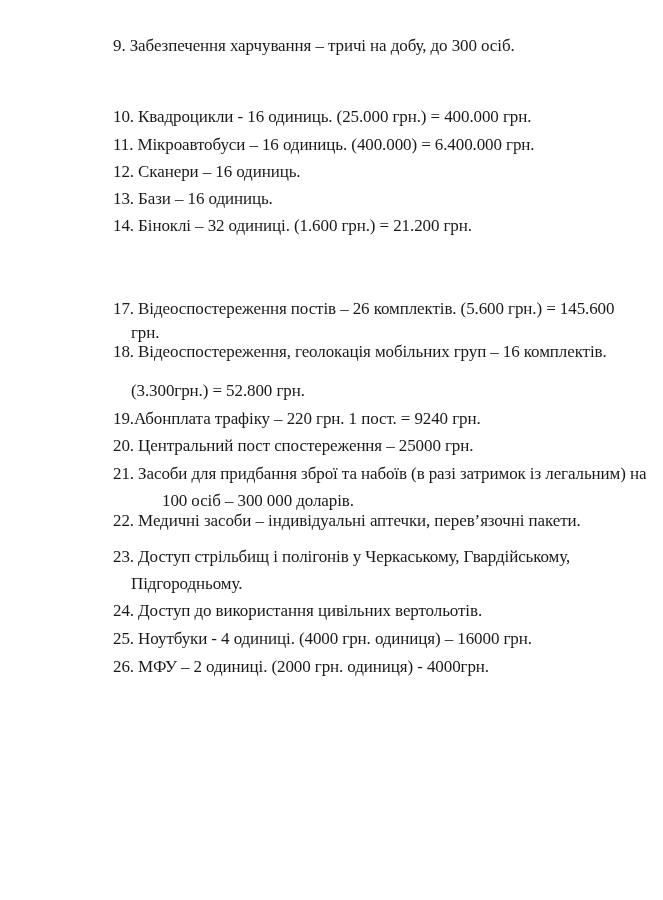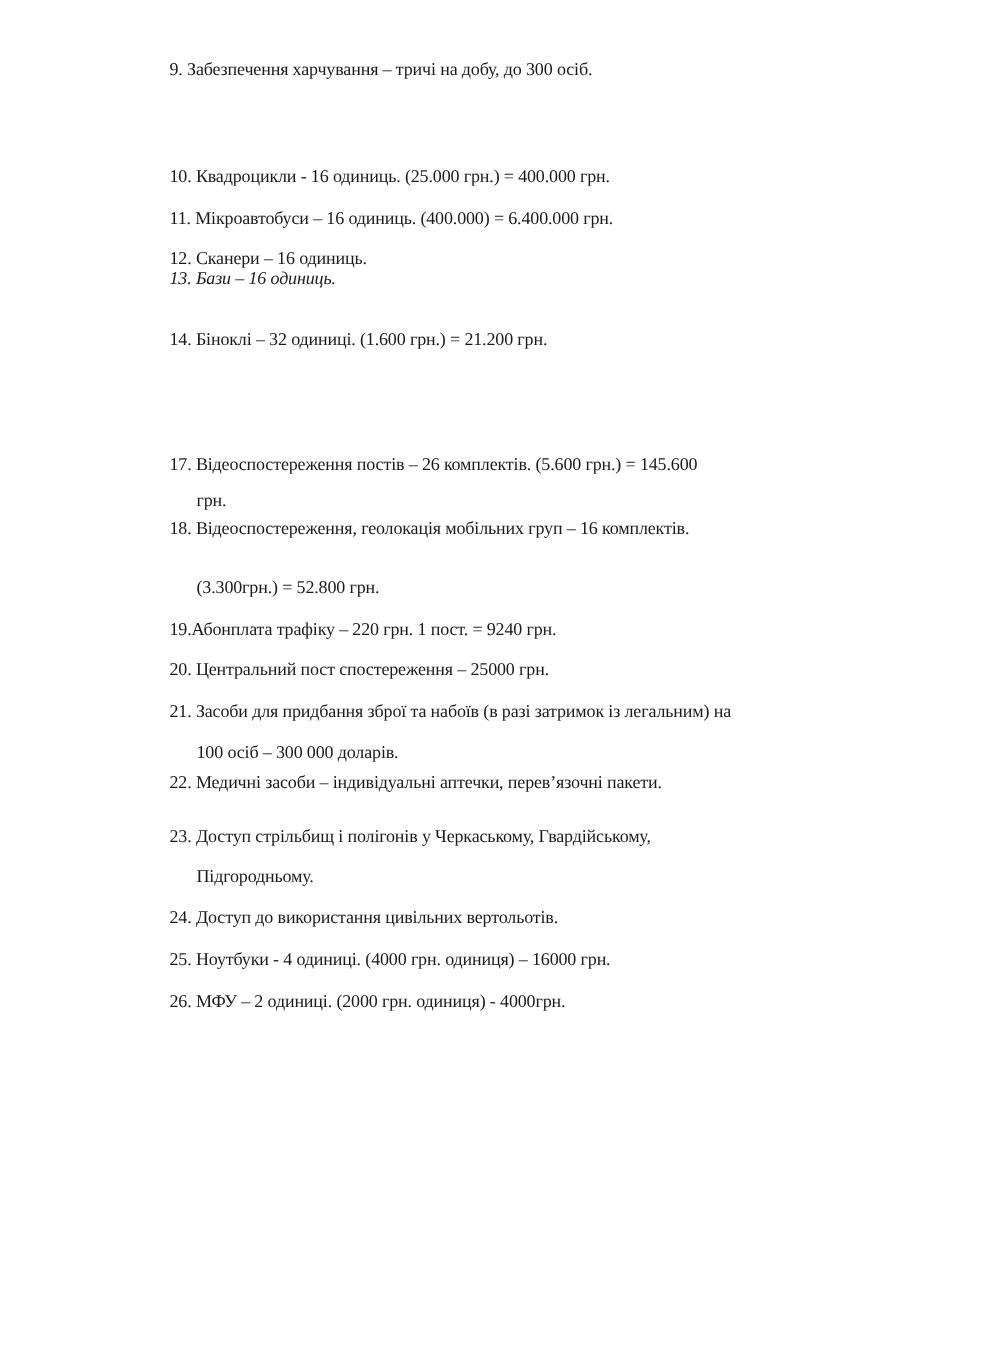--- a/index.html
+++ b/index.html
@@ -18,52 +18,52 @@
     .page {
       position: absolute;
       left: 0; top: 0;
       width: 663px;
       height: 900px;
       background: #ffffff;
     }
     .line {
       position: absolute;
       left: 113px;
-      font-size: 12px;
+      font-size: 17px;
       line-height: 18px;
       white-space: nowrap;
       letter-spacing: -0.1px;
     }
     .line.cont {
       left: 131px;
     }
   </style>
 </head>
 <body>
 
 <div class="page">
   <div class="line" style="top:37px;">9.  Забезпечення харчування – тричі на добу, до 300 осіб.</div>
 
   <div class="line" style="top:108px;">10. Квадроцикли  - 16 одиниць. (25.000 грн.) = 400.000 грн.</div>
   <div class="line" style="top:136px;">11. Мікроавтобуси – 16 одиниць. (400.000) = 6.400.000 грн.</div>
   <div class="line" style="top:163px;">12. Сканери – 16 одиниць.</div>
-  <div class="line" style="top:176px;font-style:italic;">13. Бази – 16 одиниць.</div>
+  <div class="line" style="top:190px;">13. Бази – 16 одиниць.</div>
   <div class="line" style="top:217px;">14. Біноклі – 32 одиниці. (1.600 грн.) = 21.200 грн.</div>
 
   <div class="line" style="top:300px;">17. Відеоспостереження постів –  26 комплектів. (5.600 грн.) = 145.600</div>
   <div class="line cont" style="top:324px;">грн.</div>
 
   <div class="line" style="top:343px;">18. Відеоспостереження, геолокація мобільних груп – 16 комплектів.</div>
   <div class="line cont" style="top:382px;">(3.300грн.) = 52.800 грн.</div>
 
   <div class="line" style="top:410px;">19.Абонплата трафіку – 220 грн. 1 пост. = 9240 грн.</div>
   <div class="line" style="top:437px;">20. Центральний пост спостереження – 25000 грн.</div>
 
   <div class="line" style="top:465px;">21. Засоби для придбання зброї та набоїв (в разі затримок із легальним) на</div>
-  <div class="line cont" style="top:492px;">100 осіб – 300 000 доларів.</div>
+  <div class="line cont" style="top:492px;margin-left:31px;">100 осіб – 300 000 доларів.</div>
 
   <div class="line" style="top:512px;">22. Медичні засоби – індивідуальні аптечки, перев’язочні пакети.</div>
 
   <div class="line" style="top:548px;">23. Доступ стрільбищ і полігонів у Черкаському, Гвардійському,</div>
   <div class="line cont" style="top:575px;">Підгородньому.</div>
 
   <div class="line" style="top:602px;">24. Доступ до використання цивільних вертольотів.</div>
   <div class="line" style="top:630px;">25. Ноутбуки  - 4 одиниці. (4000 грн. одиниця) – 16000 грн.</div>
   <div class="line" style="top:658px;">26. МФУ – 2 одиниці. (2000 грн. одиниця) - 4000грн.</div>
 </div>

